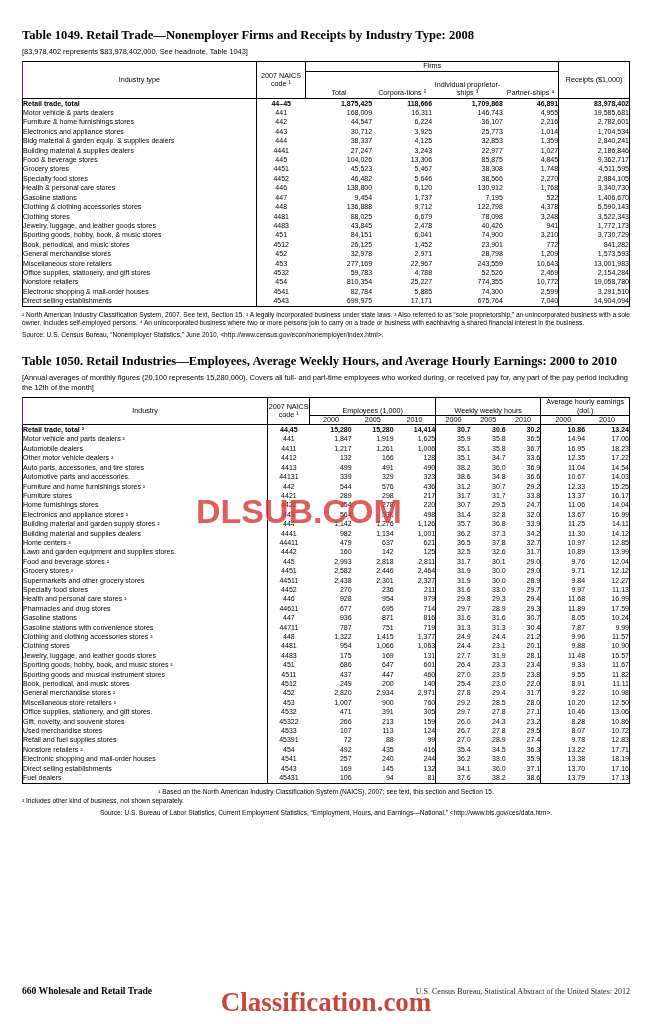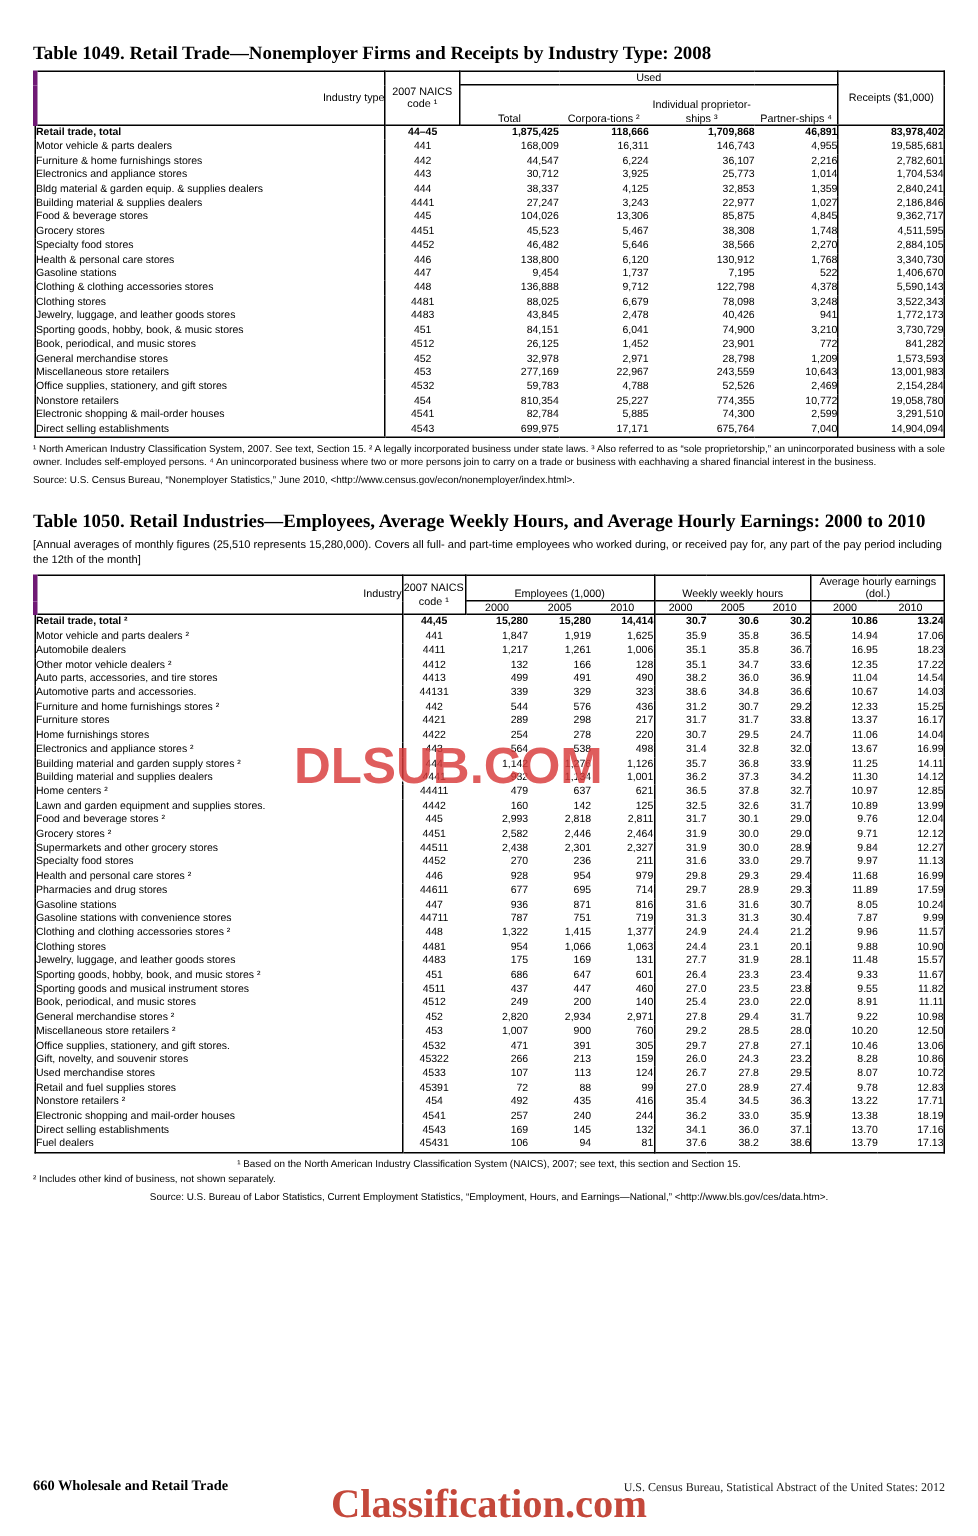--- a/index.html
+++ b/index.html
@@ -38,21 +38,21 @@
     font-size:12.6px;font-weight:bold;margin:0 0 3px 0;line-height:1.25;
     font-family:"Liberation Serif",serif;
   }
   .headnote{
     font-size:7.4px;margin:0 0 5px 0;line-height:1.3;
   }
 
   table.grid{border-collapse:collapse;width:100%;font-size:7px;}
   table.grid td,table.grid th{padding:0;vertical-align:bottom;}
   .hdr{font-weight:normal;text-align:center;font-size:7.2px;line-height:1.15;padding:2px 1px;}
-  .hdr.b-l{border-left:3px solid #701a75;text-align:right;}
+  .hdr.b-l{border-left:1px solid #701a75;}
   .hdr.b-r{border-right:1px solid #000;}
   .hdr.b-t{border-top:1px solid #000;}
   .hdr.b-b{border-bottom:1px solid #000;}
 
   .rowlabel{text-align:left;padding-left:1px;white-space:nowrap;overflow:hidden;}
   .num{text-align:right;padding-right:3px;white-space:nowrap;font-variant-numeric:tabular-nums;}
   .code{text-align:center;white-space:nowrap;}
   .bold{font-weight:bold;}
   .ind1{padding-left:6px;}
   .ind2{padding-left:12px;}
@@ -77,36 +77,37 @@
 </style>
 </head>
 <body>
 
 <div class="page">
 
 
   <div class="content">
 
     <h1 class="tbl-title">Table 1049. Retail Trade—Nonemployer Firms and Receipts by Industry Type: 2008</h1>
+    <p class="headnote">[83,978,402 represents $83,978,402,000. See headnote, Table 1043]</p>
 
     <table class="grid">
       <colgroup>
         <col style="width:218px">
         <col style="width:46px">
         <col style="width:62px">
         <col style="width:56px">
         <col style="width:66px">
         <col style="width:52px">
         <col style="width:66px">
       </colgroup>
       <thead>
         <tr>
           <th rowspan="3" class="hdr b-t b-l b-r b-b" style="vertical-align:middle">Industry type</th>
           <th rowspan="3" class="hdr b-t b-r b-b" style="vertical-align:middle"><span>2007 NAICS code ¹</span></th>
-          <th colspan="4" class="hdr b-t b-r b-b">Used</th>
+          <th colspan="4" class="hdr b-t b-r b-b">Firms</th>
           <th rowspan="3" class="hdr b-t b-r b-b" style="vertical-align:middle"><span>Receipts ($1,000)</span></th>
         </tr>
         <tr>
           <th class="hdr b-b" style="height:26px;vertical-align:bottom">Total</th>
           <th class="hdr b-b" style="vertical-align:bottom">Corpora-tions ²</th>
           <th class="hdr b-b" style="vertical-align:bottom">Individual proprietor-ships ³</th>
           <th class="hdr b-b b-r" style="vertical-align:bottom">Partner-ships ⁴</th>
         </tr>
 
       </thead>
@@ -311,21 +312,21 @@
           </tr>
         </tbody>
     </table>
 
     <div class="footnotes">¹ North American Industry Classification System, 2007. See text, Section 15. ² A legally incorporated business under state laws. ³ Also referred to as “sole proprietorship,” an unincorporated business with a sole owner. Includes self-employed persons. ⁴ An unincorporated business where two or more persons join to carry on a trade or business with eachhaving a shared financial interest in the business.</div>
     <div class="source">Source: U.S. Census Bureau, “Nonemployer Statistics,” June 2010, &lt;http://www.census.gov/econ/nonemployer/index.html&gt;.</div>
 
     <div class="spacer"></div>
 
     <h1 class="tbl-title">Table 1050. Retail Industries—Employees, Average Weekly Hours, and Average Hourly Earnings:  2000 to 2010</h1>
-    <p class="headnote">[Annual averages of monthly figures (25,510 represents 15,280,000). Covers all full- and  part-time employees who worked during, or received pay for, any part of the  pay  period including the 12th of the month]</p>
+    <p class="headnote">[Annual averages of monthly figures (20,100 represents 15,280,000). Covers all full- and  part-time employees who worked during, or received pay for, any part of the  pay  period including the 12th of the month]</p>
 
     <table class="grid">
       <colgroup>
         <col style="width:210px">
         <col style="width:36px">
         <col style="width:36px">
           <col style="width:36px">
           <col style="width:36px">
         <col style="width:30px">
           <col style="width:30px">

